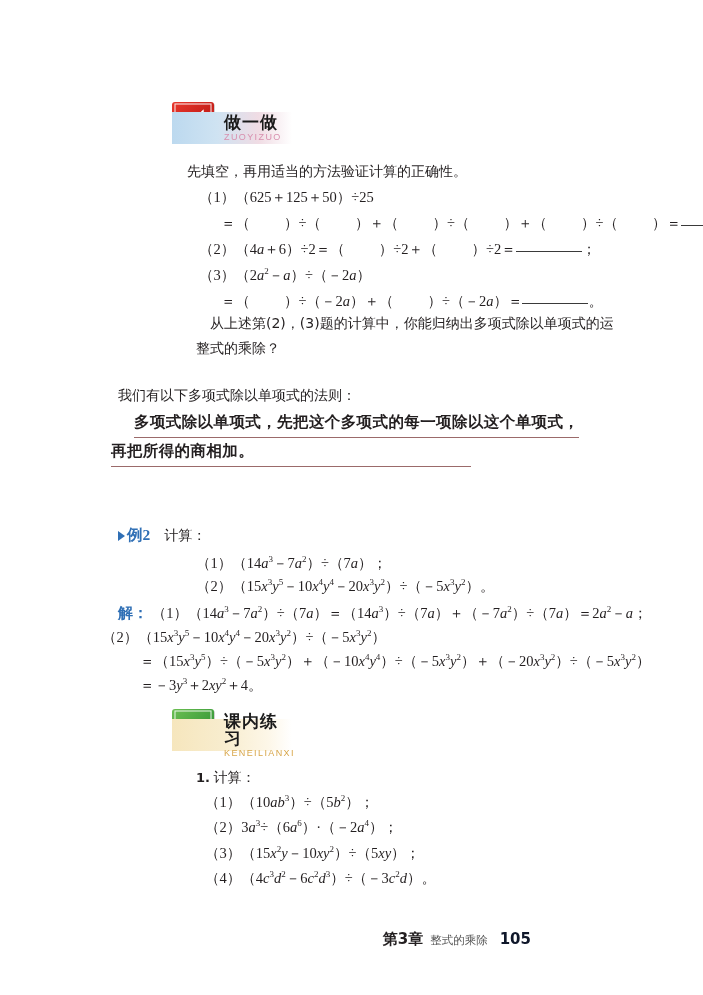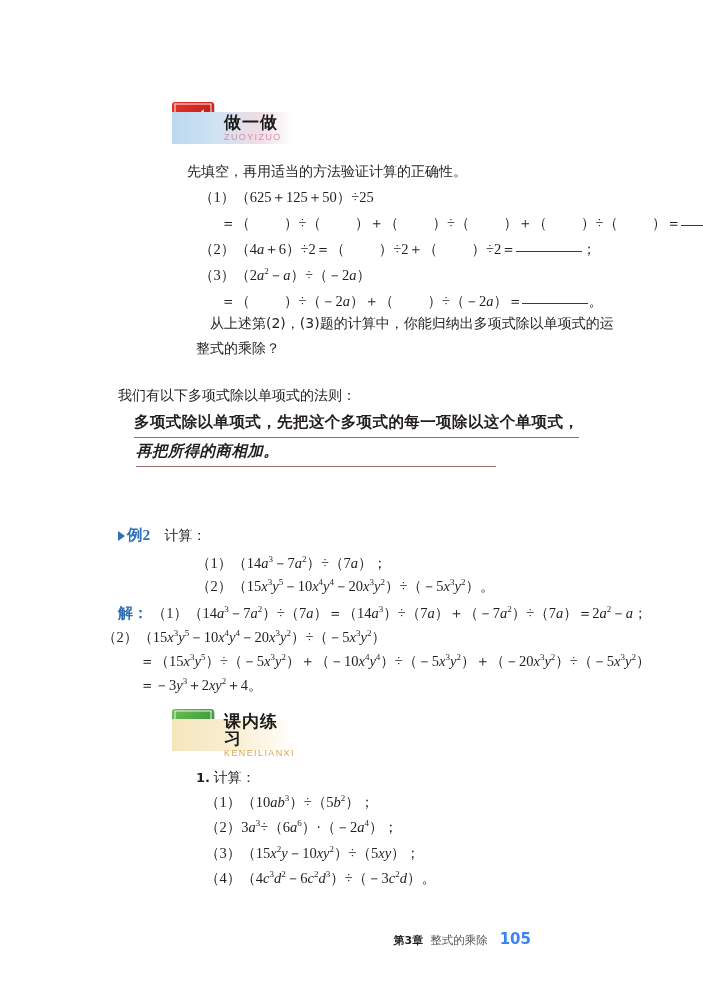--- a/index.html
+++ b/index.html
@@ -86,23 +86,23 @@
     font-size:14px;color:#231f20;}
   .jie{font-family:"DejaVu Sans","Liberation Sans",sans-serif;font-weight:bold;
     font-size:15px;color:#2f6fb5;}
 
   
   .num-b{font-family:"DejaVu Sans","Liberation Sans",sans-serif;font-weight:bold;font-size:13px;}
 
   
   .footer{position:absolute;right:60px;top:930px;display:flex;align-items:baseline;
     font-family:"DejaVu Sans","Liberation Sans",sans-serif;}
-  .f-ch{font-weight:bold;font-size:11px;color:#231f20;}
+  .f-ch{font-weight:bold;font-size:15px;color:#231f20;}
   .f-tt{font-size:11.5px;color:#555;margin-left:7px;}
-  .f-pg{font-weight:bold;font-size:15px;color:#3b82f6;margin-left:12px;}
+  .f-pg{font-weight:bold;font-size:15px;color:#0f172a;margin-left:12px;}
 </style>
 </head>
 <body>
 
 <div class="page">
 
   <div class="badge badge-blue" style="left:172px;top:106px;">
     <div class="badge-icon icon-red">
       <svg width="42" height="40" viewBox="0 0 42 40">
         <rect x="3" y="2" width="36" height="36" fill="none" stroke="#ffffff" stroke-width="1.1" opacity=".85"></rect>
@@ -137,21 +137,21 @@
   </div>
   <div class="blk" style="left:221px;top:289px;">
     ＝（<span class="gap"></span>）÷（－2<span class="mi">a</span>）＋（<span class="gap"></span>）÷（－2<span class="mi">a</span>）＝<span class="gapline-s"></span>。
   </div>
 
   <div class="blk cn" style="left:210px;top:311px;">从上述第(2)，(3)题的计算中，你能归纳出多项式除以单项式的运</div>
   <div class="blk cn" style="left:196px;top:336px;">整式的乘除？</div>
 
   <div class="blk cn rule-lead">我们有以下多项式除以单项式的法则：</div>
   <div class="rule-bold" style="top:409px;left:134px;">多项式除以单项式，先把这个多项式的每一项除以这个单项式，</div>
-  <div class="rule-bold" style="top:438px;left:136px;width:360px;font-style:italic;">再把所得的商相加。</div>
+  <div class="rule-bold" style="top:438px;left:111px;width:360px;">再把所得的商相加。</div>
 
 
   <div class="ex-head">
     <span class="ex-tri"></span>
     <span class="ex-label">例2</span>
     <span class="ex-colon">计算：</span>
   </div>
 
   <div class="blk" style="left:196px;top:551px;">
     （1）（14<span class="mi">a</span><sup class="num">3</sup>－7<span class="mi">a</span><sup class="num">2</sup>）÷（7<span class="mi">a</span>）；

